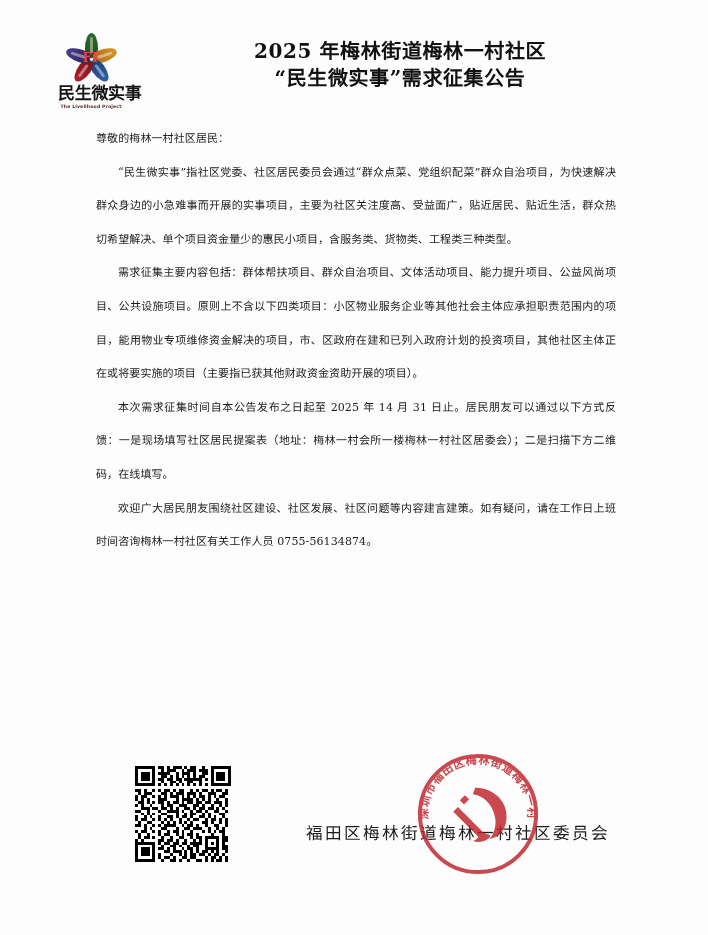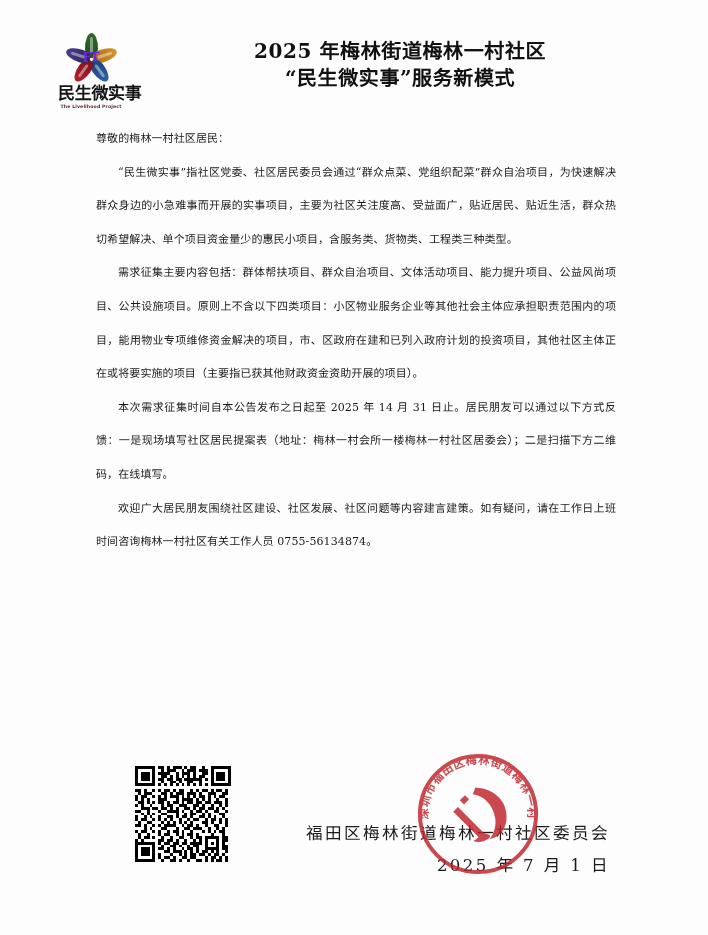--- a/index.html
+++ b/index.html
@@ -77,21 +77,21 @@
         transform: rotate(288deg) translateY(-14px); }
   .logo-ft {
     position: absolute;
     left: 0; right: 0; top: 50%;
     margin-top: -8px;
     text-align: center;
     font-family: "DejaVu Serif", "Liberation Serif", serif;
     font-weight: 700;
     font-size: 12px;
     letter-spacing: -0.5px;
-    color: #6d28d9;
+    color: #ef4444;
     z-index: 5;
   }
   .logo-cn {
     font-family: "DejaVu Sans", "Liberation Sans", sans-serif;
     font-weight: 700;
     font-size: 17px;
     letter-spacing: -0.3px;
     color: #151515;
     line-height: 1.05;
     white-space: nowrap;
@@ -219,21 +219,21 @@
         <span class="petal p4"></span>
         <span class="petal p5"></span>
         <span class="logo-ft">FT</span>
       </div>
       <div class="logo-cn">民生微实事</div>
       <div class="logo-en">The Livelihood Project</div>
     </div>
 
     <div class="title-block">
       <div class="title-line">2025 年梅林街道梅林一村社区</div>
-      <div class="title-line">“民生微实事”服务新模式</div>
+      <div class="title-line">“民生微实事”需求征集公告</div>
     </div>
 
   </div>
 
   <div class="body-text">
     <p class="para salutation">尊敬的梅林一村社区居民：</p>
     <p class="para indent">“民生微实事”指社区党委、社区居民委员会通过“群众点菜、党组织配菜”群众自治项目，为快速解决群众身边的小急难事而开展的实事项目，主要为社区关注度高、受益面广，贴近居民、贴近生活，群众热切希望解决、单个项目资金量少的惠民小项目，含服务类、货物类、工程类三种类型。</p>
     <p class="para indent">需求征集主要内容包括：群体帮扶项目、群众自治项目、文体活动项目、能力提升项目、公益风尚项目、公共设施项目。原则上不含以下四类项目：小区物业服务企业等其他社会主体应承担职责范围内的项目，能用物业专项维修资金解决的项目，市、区政府在建和已列入政府计划的投资项目，其他社区主体正在或将要实施的项目（主要指已获其他财政资金资助开展的项目）。</p>
     <p class="para indent">本次需求征集时间自本公告发布之日起至 2025 年 14 月 31 日止。居民朋友可以通过以下方式反馈：一是现场填写社区居民提案表（地址：梅林一村会所一楼梅林一村社区居委会）；二是扫描下方二维码，在线填写。</p>
     <p class="para indent">欢迎广大居民朋友围绕社区建设、社区发展、社区问题等内容建言建策。如有疑问，请在工作日上班时间咨询梅林一村社区有关工作人员 0755-56134874。</p>
@@ -554,21 +554,20 @@
             <rect x="18" y="32" width="1" height="1"></rect>
           <rect x="21" y="32" width="2" height="1"></rect>
             <rect x="26" y="32" width="1" height="1"></rect>
           <rect x="28" y="32" width="2" height="1"></rect>
         </g>
       </svg>
     </div>
 
     <div class="signature">
       <div class="sign-org">福田区梅林街道梅林一村社区委员会</div>
-      <div class="sign-date">2025 年 7 月 1 日</div>
     </div>
 
     <svg class="seal" viewBox="0 0 200 200">
       <defs>
         <path id="sealArc" d="M 100,100 m -76,0 a 76,76 0 1,1 152,0" fill="none"></path>
       </defs>
       <circle cx="100" cy="100" r="88" fill="none" stroke="#c0222a" stroke-width="6"></circle>
       <text font-family="'DejaVu Sans','Liberation Sans',sans-serif" font-size="17" font-weight="700" fill="#c0222a" letter-spacing="1.2">
         <textPath href="#sealArc" startOffset="50%" text-anchor="middle">中国共产党深圳市福田区梅林街道梅林一村社区委员会</textPath>
       </text>

